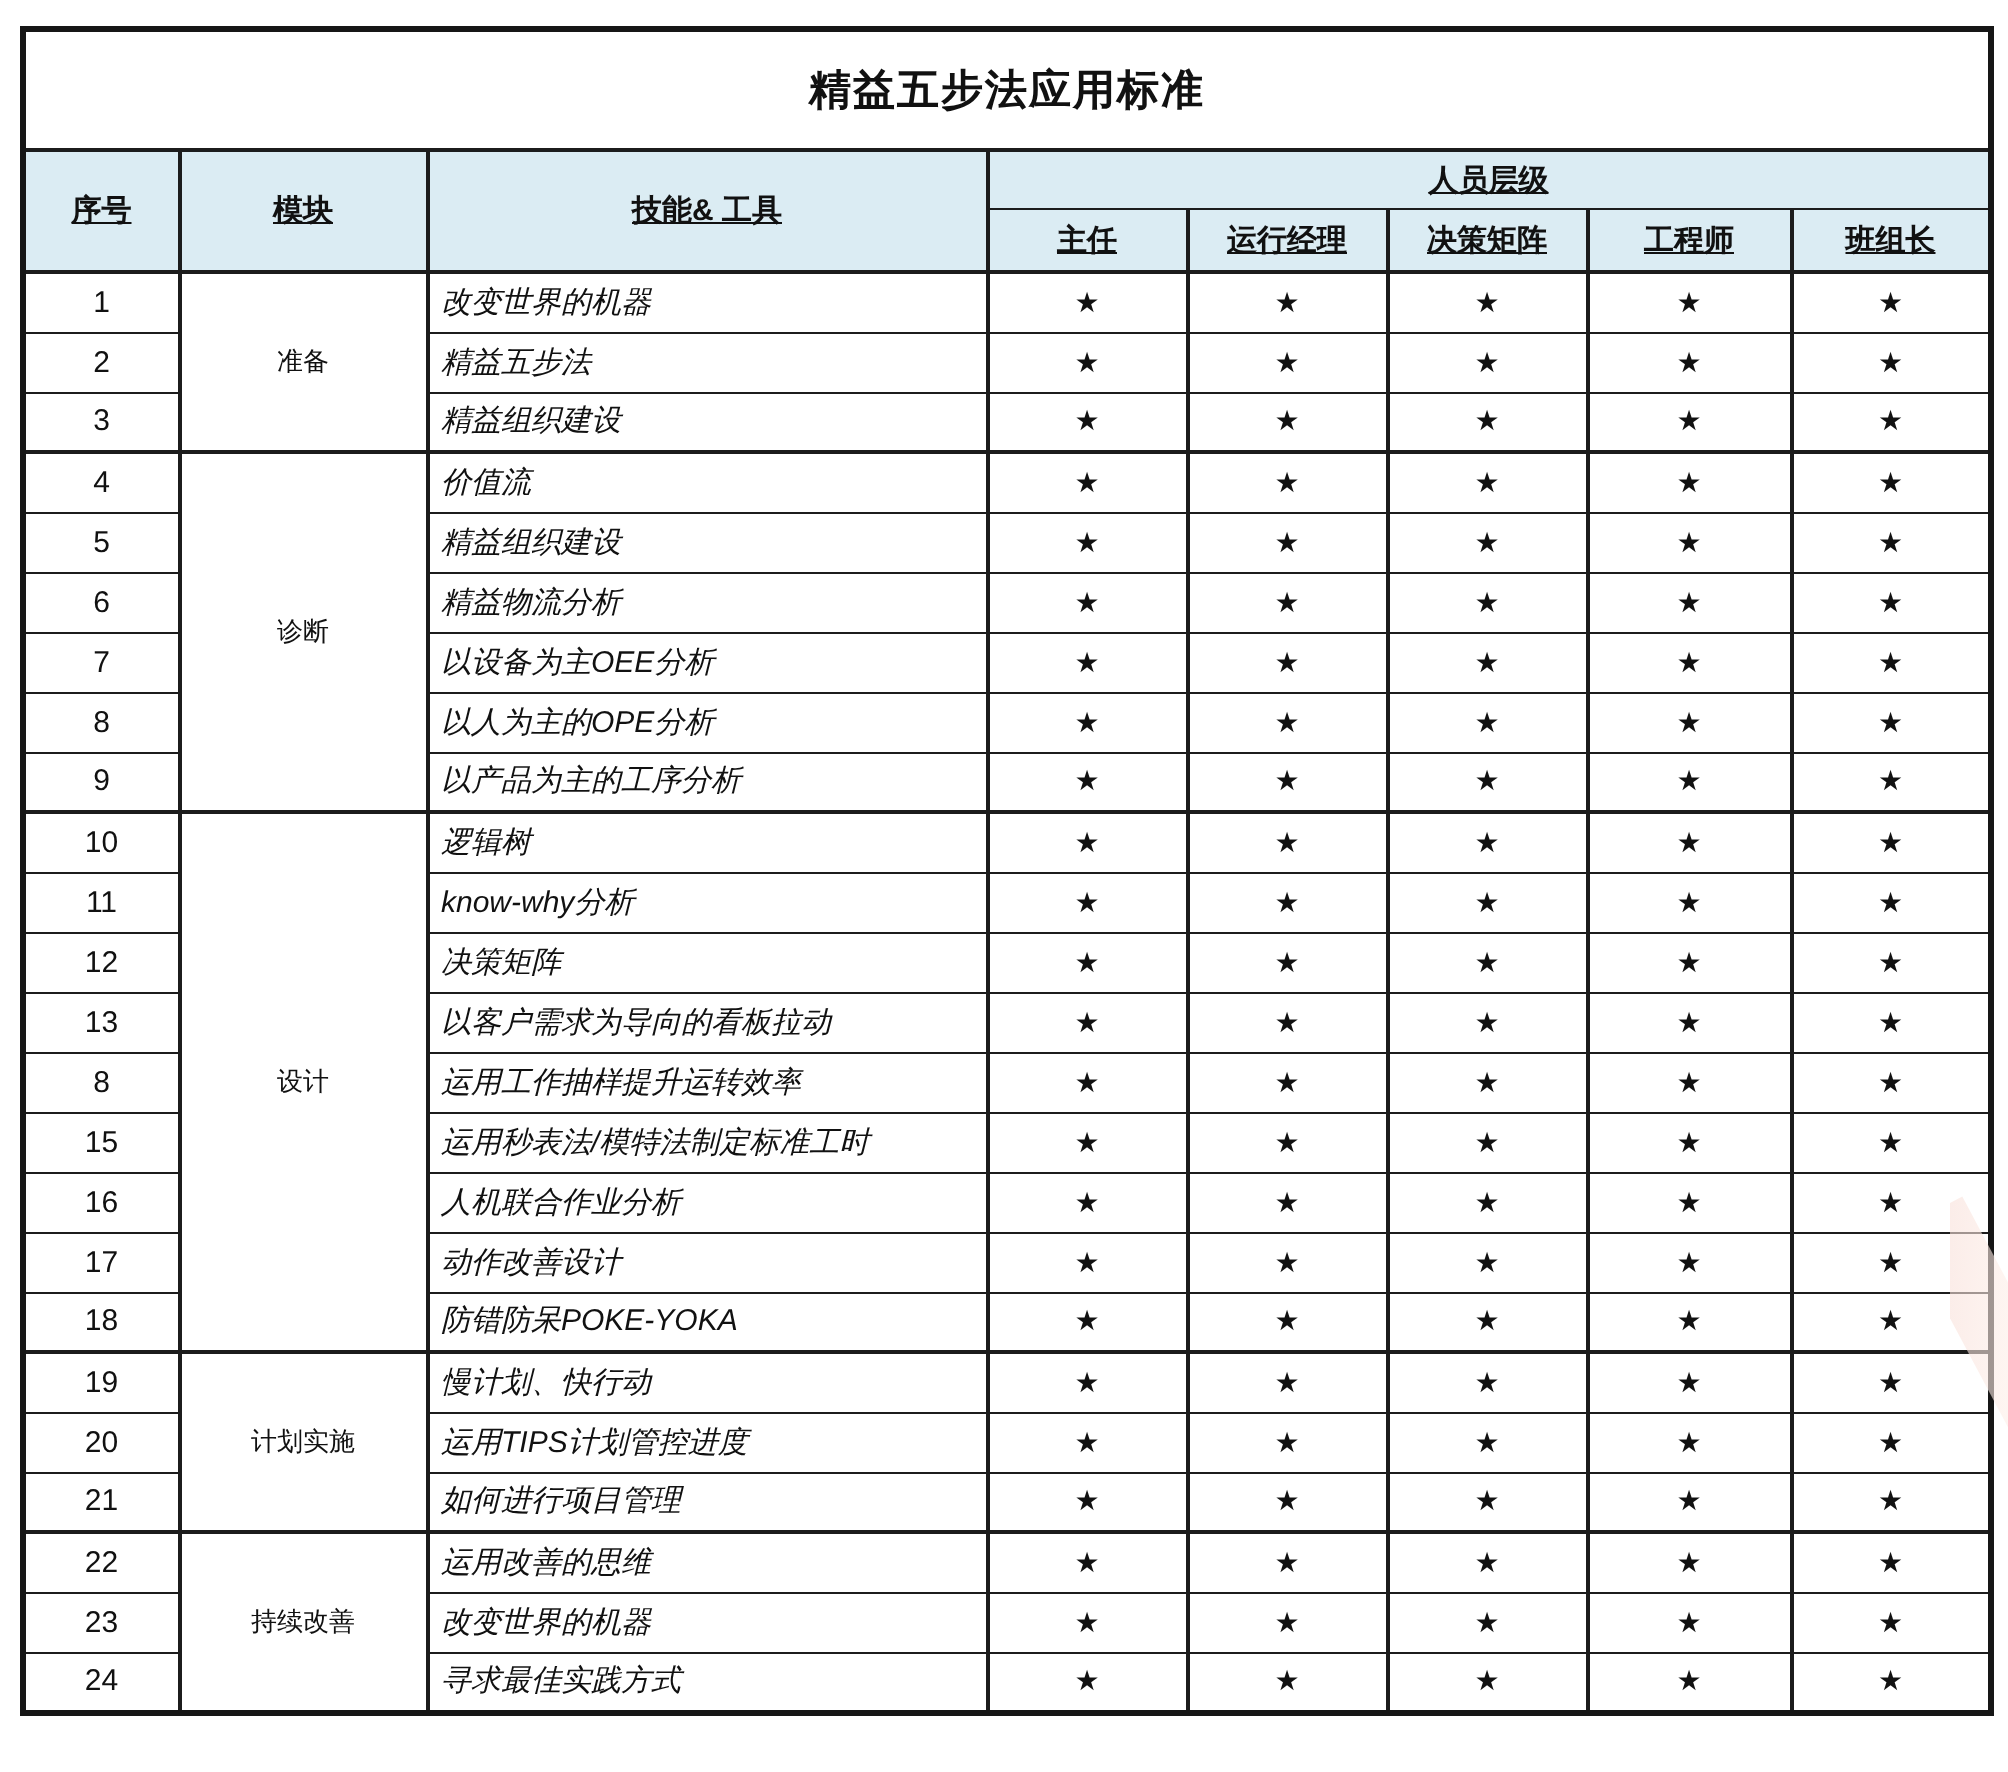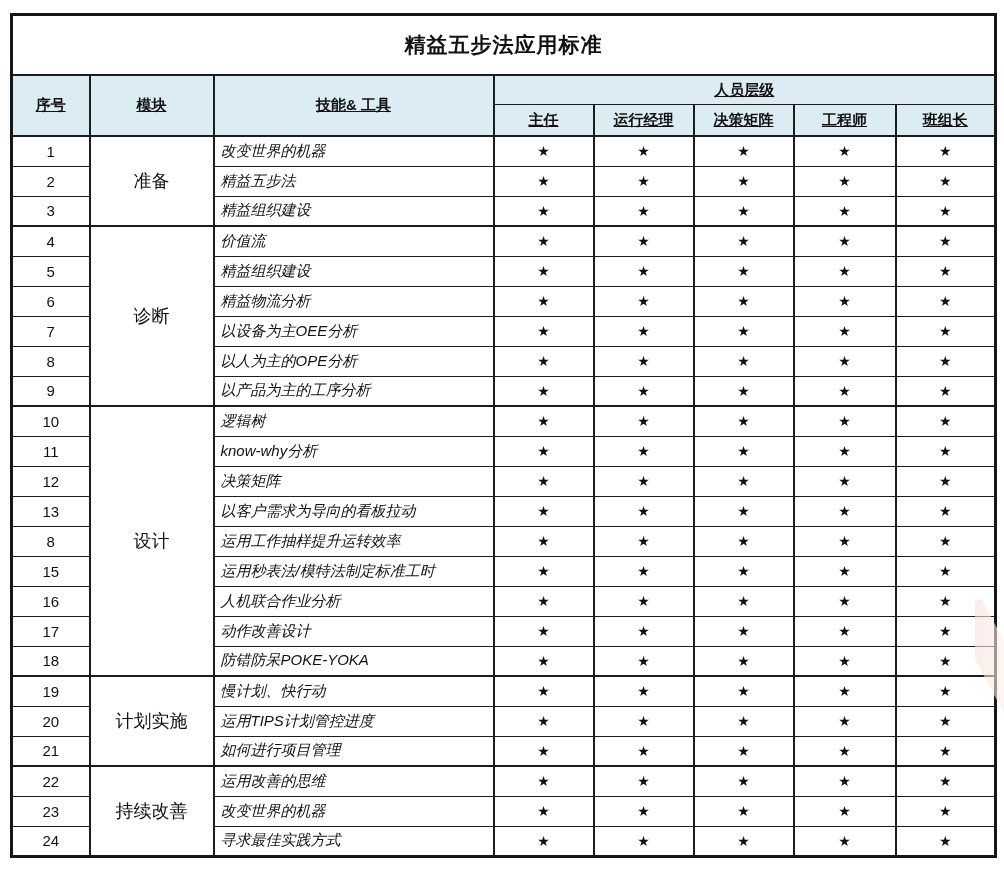--- a/index.html
+++ b/index.html
@@ -24,21 +24,21 @@
   tr.head1 th,tr.head2 th{background:#dbecf3;font-weight:bold;text-decoration:underline;}
   tr.head1 th{height:28px;}
   tr.head2 th{height:30px;}
   tr.head1 th.group-head{border-bottom-width:1px;}
   tr.head2 th{border-top-width:1px;border-bottom-width:2px;margin-top:40px;}
   tr.head1 th[rowspan]{border-bottom-width:2px;}
   tbody tr{height:30px;}
   tbody tr.group-start td{border-top-width:2px;}
   td.skill{text-align:left;padding-left:6px;font-style:italic;}
   td.star{font-size:14px;}
-  td.module{font-size:18px;}
+  td.module{font-size:13px;}
   .wm-clip{
     position:absolute;left:975px;top:592px;width:29px;height:155px;
     overflow:hidden;z-index:3;pointer-events:none;
   }
   .wm-band{
     position:absolute;left:7px;top:6px;width:34px;height:140px;
     transform:rotate(-28deg);opacity:.6;
     background:linear-gradient(120deg,#f5d6cf 0%,#fdeee8 55%,#f8dcd4 100%);
   }
 </style>

